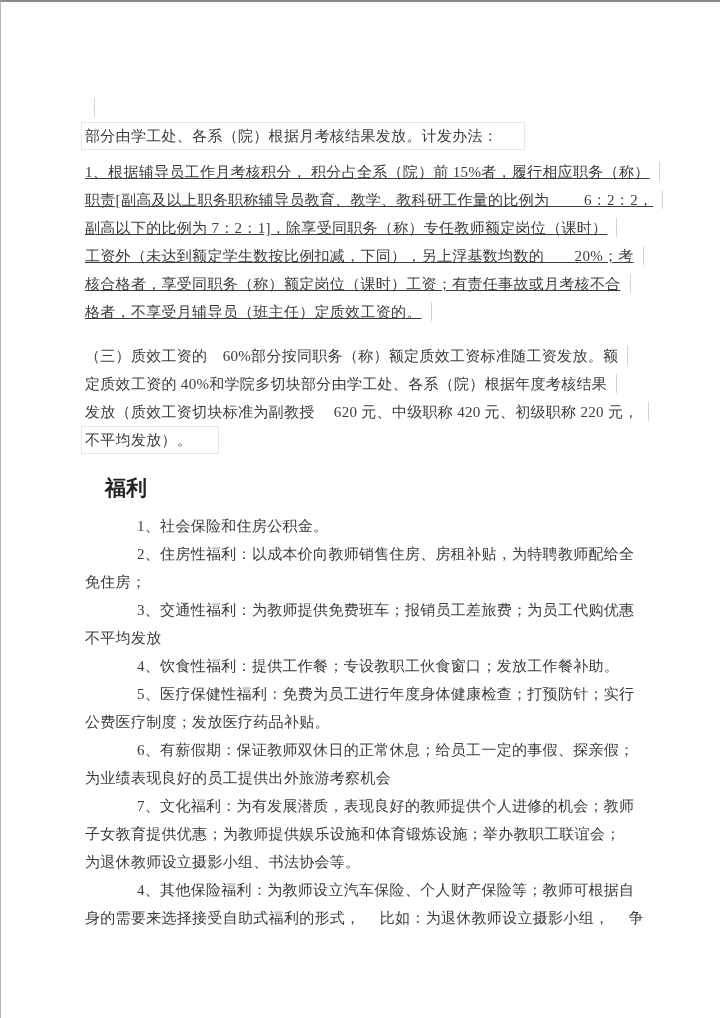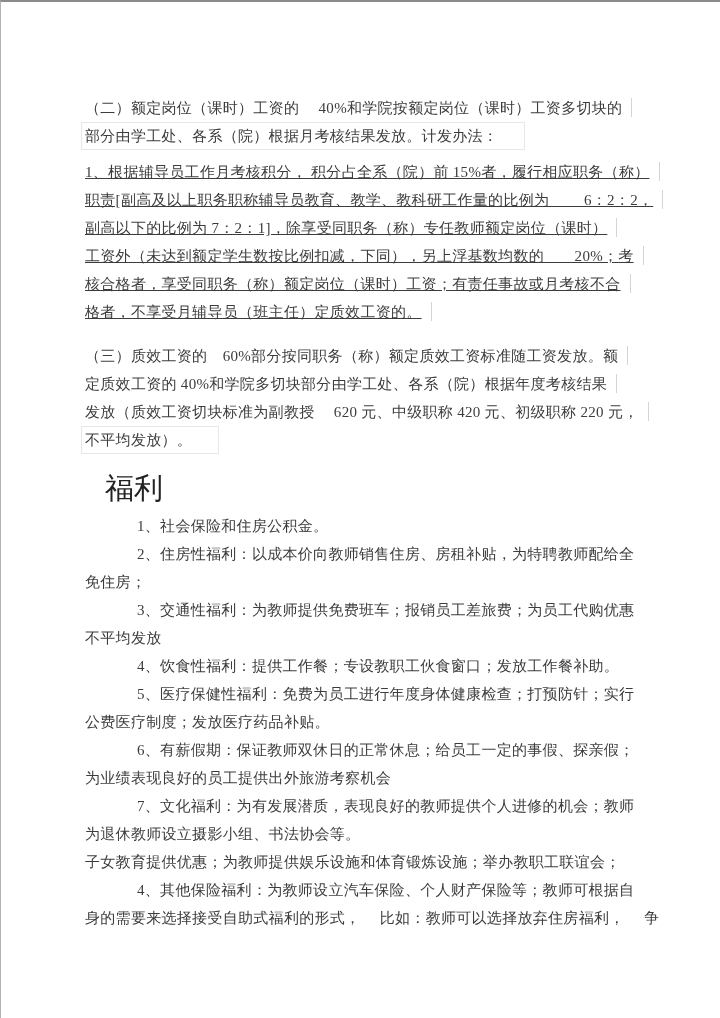--- a/index.html
+++ b/index.html
@@ -45,34 +45,34 @@
   }
   .tick {
     display: inline-block;
     width: 1px;
     height: 19px;
     background: var(--artifact);
     margin-left: 9px;
     vertical-align: -4px;
   }
   .doc-heading {
-    font-size: 29px;
+    font-size: 21px;
     line-height: 36px;
     margin: 16px 0 6px 20px;
     color: var(--heading);
-    font-weight: 400;
+    font-weight: 700;
   }
 </style>
 </head>
 <body>
 
 <div class="page">
   <div>
       <div class="para">
-        <div class="line"><span class="txt">（二）额定岗位（课时）工资的　 40%和学院按额定岗位（课时）工资多切块的</span><span class="tick"></span></div>
+        <div class="line"><span class="tick"></span></div>
         <div class="line"><span class="txt boxed">部分由学工处、各系（院）根据月考核结果发放。计发办法：</span></div>
       </div>
       <div class="para gap">
         <div class="line"><span class="txt">1、根据辅导员工作月考核积分， 积分占全系（院）前 15%者，履行相应职务（称）</span><span class="tick"></span></div>
         <div class="line"><span class="txt">职责[副高及以上职务职称辅导员教育、教学、教科研工作量的比例为　　 6：2：2，</span><span class="tick"></span></div>
         <div class="line"><span class="txt">副高以下的比例为 7：2：1]，除享受同职务（称）专任教师额定岗位（课时）</span><span class="tick"></span></div>
         <div class="line"><span class="txt">工资外（未达到额定学生数按比例扣减，下同），另上浮基数均数的　　20%；考</span><span class="tick"></span></div>
         <div class="line"><span class="txt">核合格者，享受同职务（称）额定岗位（课时）工资；有责任事故或月考核不合</span><span class="tick"></span></div>
         <div class="line"><span class="txt">格者，不享受月辅导员（班主任）定质效工资的。</span><span class="tick"></span></div>
       </div>
@@ -100,21 +100,21 @@
       <div class="para">
         <div class="line indent"><span class="txt">5、医疗保健性福利：免费为员工进行年度身体健康检查；打预防针；实行</span></div>
         <div class="line"><span class="txt">公费医疗制度；发放医疗药品补贴。</span></div>
       </div>
       <div class="para">
         <div class="line indent"><span class="txt">6、有薪假期：保证教师双休日的正常休息；给员工一定的事假、探亲假；</span></div>
         <div class="line"><span class="txt">为业绩表现良好的员工提供出外旅游考察机会</span></div>
       </div>
       <div class="para">
         <div class="line indent"><span class="txt">7、文化福利：为有发展潜质，表现良好的教师提供个人进修的机会；教师</span></div>
+        <div class="line"><span class="txt">子女教育提供优惠；为教师提供娱乐设施和体育锻炼设施；举办教职工联谊会；</span></div>
         <div class="line"><span class="txt">为退休教师设立摄影小组、书法协会等。</span></div>
-        <div class="line"><span class="txt">子女教育提供优惠；为教师提供娱乐设施和体育锻炼设施；举办教职工联谊会；</span></div>
       </div>
       <div class="para">
         <div class="line indent"><span class="txt">4、其他保险福利：为教师设立汽车保险、个人财产保险等；教师可根据自</span></div>
-        <div class="line"><span class="txt">身的需要来选择接受自助式福利的形式，　 比如：教师可以选择放弃住房福利，　 争</span></div>
+        <div class="line"><span class="txt">身的需要来选择接受自助式福利的形式，　 比如：为退休教师设立摄影小组，　 争</span></div>
       </div>
     </div>
 </div>
 
 </body></html>

